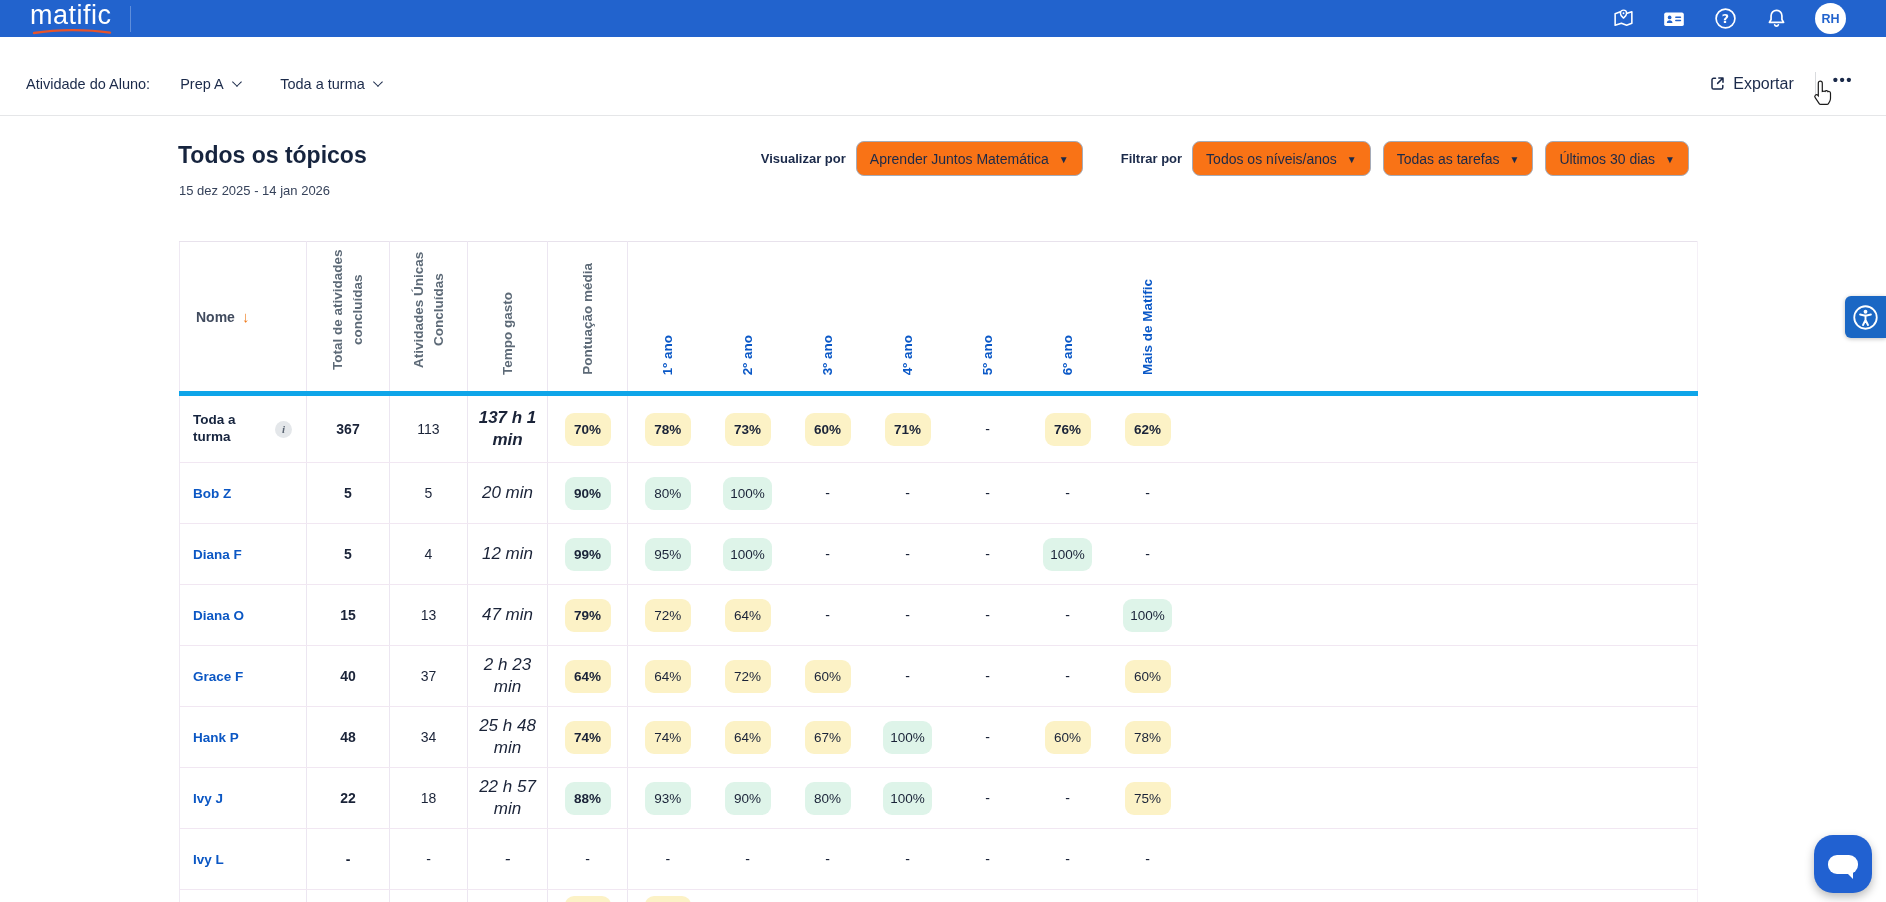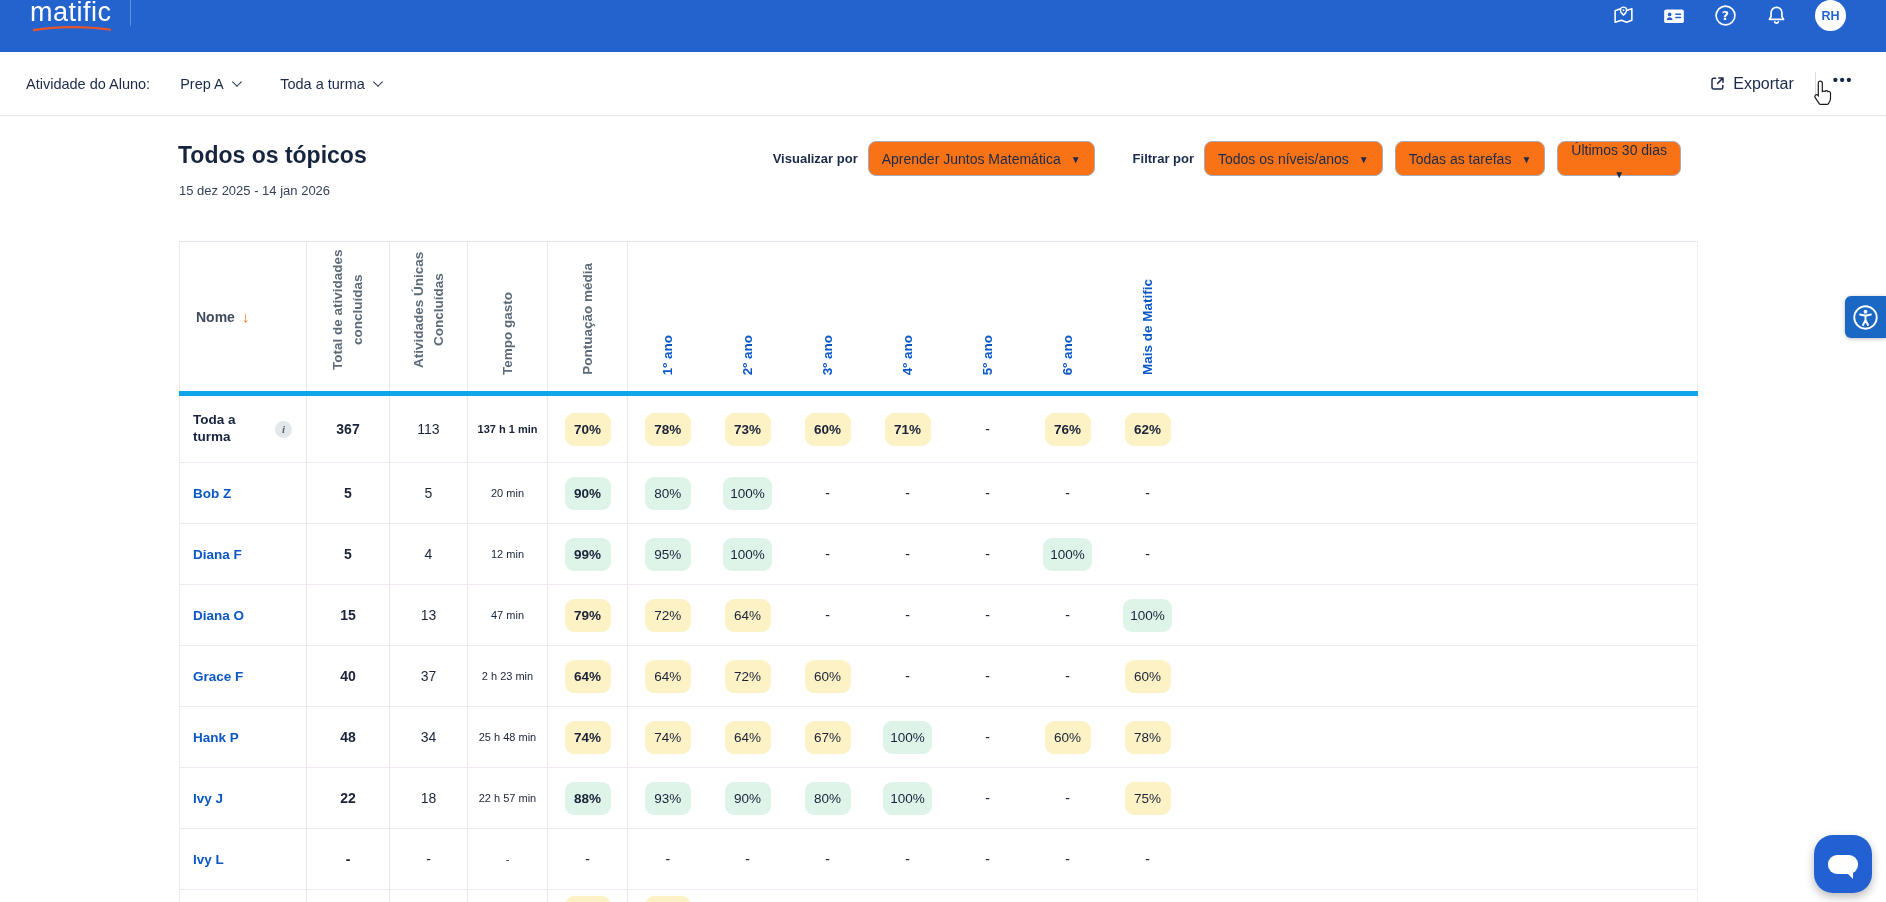--- a/index.html
+++ b/index.html
@@ -1,21 +1,21 @@
 <!DOCTYPE html>
 <html><head>
 <meta charset="utf-8">
 <style>
   * { margin:0; padding:0; box-sizing:border-box; }
   html,body { background:#fff; }
   body { font-family:"Liberation Sans","DejaVu Sans",sans-serif; }
   .screen { position:relative; width:1886px; height:902px; background:#fff; overflow:hidden; }
 
   
-  .topnav { position:absolute; top:0; left:0; right:0; height:52px; background:#2263cd; display:flex; align-items:flex-start; }
+  .topnav { position:absolute; top:0; left:0; right:0; height:37px; background:#2263cd; display:flex; align-items:center; }
   .logo { display:flex; flex-direction:column; align-items:flex-start; margin-left:30px; cursor:pointer; }
   .logo-text { color:#fff; font-size:27px; font-weight:500; letter-spacing:.5px; line-height:24px; }
   .logo-swoosh { margin-top:1px; margin-left:2px; }
   .nav-sep { width:1px; height:26px; background:rgba(255,255,255,.28); margin-left:18px; }
   .nav-items { display:flex; align-items:center; gap:43px; margin-left:77px; height:52px; }
   .nav-item { position:relative; height:52px; display:flex; align-items:center; color:#fff; font-size:14.5px; font-weight:700; cursor:pointer; padding:0 2px; }
   .nav-item.active::after { content:""; position:absolute; left:-17px; right:-17px; bottom:0; height:5px; background:#f2691e; }
   .chev { display:inline-block; width:7px; height:7px; border-right:2px solid currentColor; border-bottom:2px solid currentColor; transform:rotate(45deg) translateY(-1px); margin-left:9px; margin-bottom:3px; }
   .nav-right { margin-left:auto; display:flex; align-items:center; gap:27px; margin-right:40px; }
   .nav-icon-btn { width:24px; height:24px; display:flex; align-items:center; justify-content:center; cursor:pointer; }
@@ -34,21 +34,21 @@
   .more-btn { font-size:15px; font-weight:700; letter-spacing:1.5px; color:#1b2a4a; cursor:pointer; margin-right:33px; line-height:10px; padding-bottom:8px; }
 
   
   .page-title { position:absolute; left:178px; top:142px; font-size:23px; font-weight:700; color:#16243e; }
   .date-range { position:absolute; left:179px; top:183px; font-size:13px; color:#36425a; }
 
   .filters { position:absolute; top:141px; right:189px; display:flex; align-items:center; }
   .filter-label { font-size:13px; font-weight:700; color:#1b2a4a; margin-right:10px; white-space:nowrap; }
   .filter-label.second { margin-left:26px; }
   .pill { height:35px; display:flex; align-items:center; gap:10px; border:1px solid #a5abb8; border-radius:8px; background:#f97316; padding:0 13px; font-size:14px; color:#1b2a4a; cursor:pointer; white-space:nowrap; margin-right:12px; }
-  .pill:last-child { margin-right:16px;flex-direction:column; }
+  .pill:last-child { margin-right:8px; }
   .pill .tri { font-size:10px; color:#1b2a4a; transform:translateY(1px); }
 
   
   .report-table { position:absolute; left:179px; top:241px; width:1518px; border-collapse:collapse; table-layout:fixed; border-top:1px solid #e8e2ec; border-left:1px solid #efe9f3; border-right:1px solid #f5f0f7; }
   .report-table th { height:152px; border-bottom:5px solid #0ea5e9; background:#fff; font-weight:700; }
   th.bordered, td.bordered { border-right:1px solid #ece6f1; }
   th.name-th { vertical-align:middle; text-align:left; padding-left:16px; font-size:14px; color:#414b5e; cursor:pointer; }
   .sort-arrow { color:#ef7d1f; font-size:15px; font-weight:700; margin-left:7px; }
   th.rot { vertical-align:bottom; text-align:center; padding-bottom:12px; }
   .rot-label { display:inline-block; writing-mode:vertical-rl; transform:rotate(180deg); font-size:13.5px; line-height:1.45; font-weight:700; }
@@ -57,21 +57,21 @@
 
   .report-table td { border-bottom:1px solid #f1e7f2; font-size:14px; color:#1a2338; text-align:center; vertical-align:middle; background:#fff; }
   .report-table tbody tr { height:61px; }
   .report-table tbody tr.summary { height:69px; }
   td.c-name { text-align:left; padding-left:13px; }
   .student-link { color:#0b57c4; font-weight:700; font-size:13.5px; cursor:pointer; }
   .sum-name-wrap { display:flex; align-items:center; gap:18px; }
   .sum-name { display:inline-block; width:64px; font-weight:700; font-size:13.5px; color:#16243e; line-height:1.25; }
   .info-icon { width:17px; height:17px; border-radius:50%; background:#e4e7ea; color:#5a6472; font-size:11px; font-style:italic; font-weight:700; display:inline-flex; align-items:center; justify-content:center; font-family:"Liberation Serif",serif; cursor:pointer; flex:none; }
   td.bold { font-weight:700; }
-  td.c-time { font-size:11px; line-height:1.3; padding:0 8px; }
+  td.c-time { font-size:17px; line-height:1.3; padding:0 8px;font-style:italic; }
   .badge { display:inline-block; min-width:46px; padding:9px 7px; border-radius:9px; font-size:13.5px; color:#1a2338; }
   .badge.yellow { background:#fcf2c6; }
   .badge.mint { background:#def4e9; }
   .badge.bold { font-weight:700; }
   .dash { font-size:14px; color:#1a2338; }
   tr.partial td { border-bottom:none; height:44px; vertical-align:top; padding-top:0; }
   .badge-sliver { display:inline-block; min-width:46px; height:28px; border-radius:9px; margin-top:6px; }
   .badge-sliver.yellow { background:#fcf2c6; }
 
   

